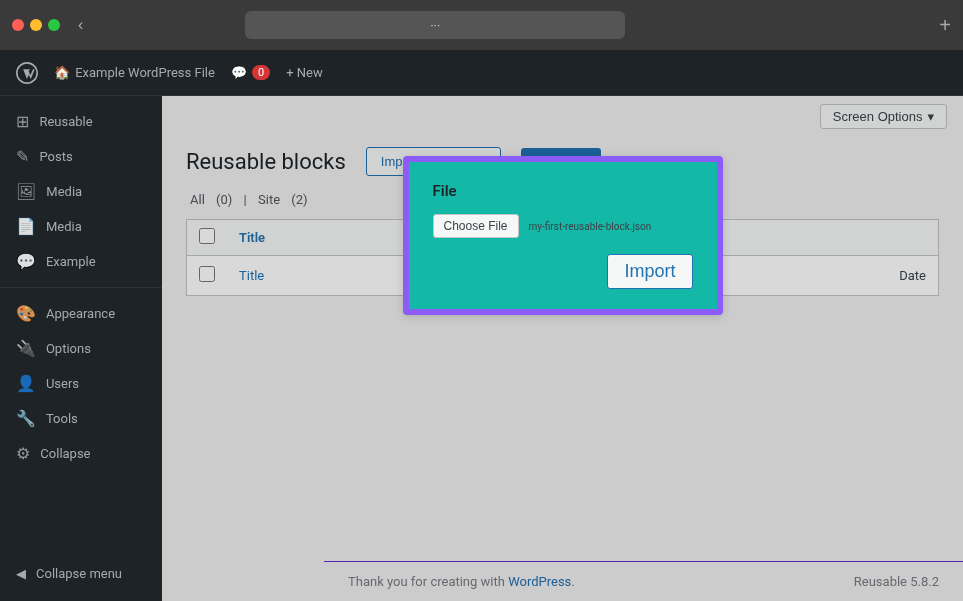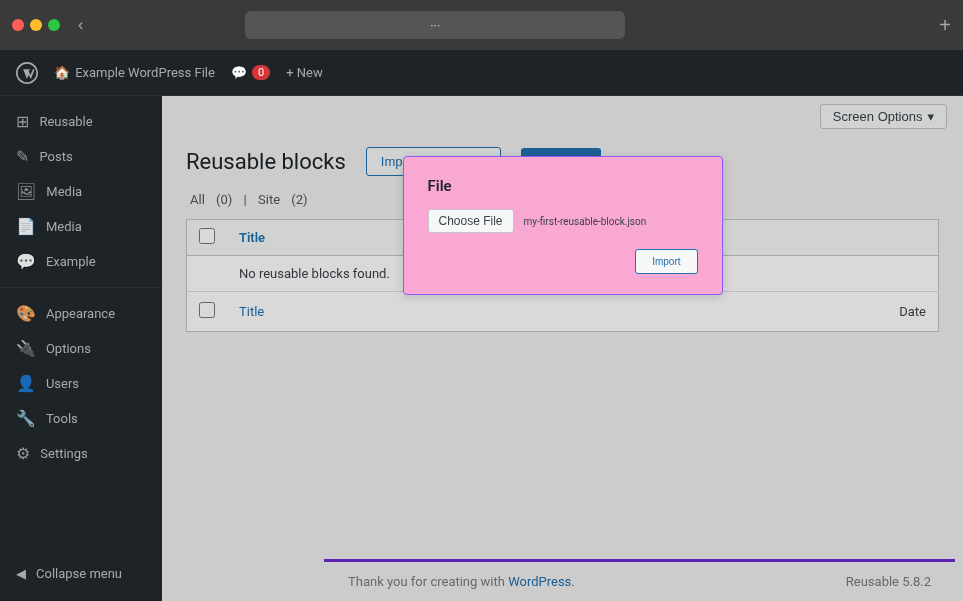--- a/index.html
+++ b/index.html
@@ -181,22 +181,22 @@
       position: absolute;
       top: 0; left: 0; right: 0; bottom: 0;
       background: rgba(0,0,0,0.15);
       display: flex;
       align-items: flex-start;
       justify-content: center;
       padding-top: 60px;
       z-index: 100;
     }
     .dialog-box {
-      background: #f9a8d4;
-      border: 1px solid #8b5cf6;
+      background: #14b8a6;
+      border: 6px solid #8b5cf6;
       border-radius: 4px;
       box-shadow: 0 2px 10px rgba(0,0,0,0.15);
       padding: 20px 24px 20px 24px;
       min-width: 320px;
       max-width: 360px;
     }
     .dialog-title {
       font-size: 15px;
       font-weight: 600;
       color: #1d2327;
@@ -225,37 +225,37 @@
     .dialog-actions {
       display: flex;
       justify-content: flex-end;
     }
     .import-btn {
       background: #f6f7f7;
       border: 1px solid #2271b1;
       color: #2271b1;
       border-radius: 3px;
       padding: 6px 16px;
-      font-size: 10px;
+      font-size: 18px;
       cursor: pointer;
     }
 
     
     .wp-footer {
       padding: 12px 24px;
       font-size: 13px;
       color: #787c82;
       display: flex;
       justify-content: space-between;
-      border-top: 3px solid #6d28d9;
+      border-top: 1px solid #6d28d9;
       background: #f0f0f1;
       position: absolute;
       bottom: 0;
       left: 162px;
-      right: 8px;
+      right: 0;
     }
     .wp-footer a { color: #2271b1; text-decoration: none; }
 
     
     .collapse-item {
       display: flex;
       align-items: center;
       gap: 10px;
       padding: 8px 16px;
       color: #a7aaad;
@@ -336,21 +336,21 @@
     <div class="sidebar-item">
       <span class="sidebar-icon">👤</span>
       <span>Users</span>
     </div>
     <div class="sidebar-item">
       <span class="sidebar-icon">🔧</span>
       <span>Tools</span>
     </div>
     <div class="sidebar-item">
       <span class="sidebar-icon">⚙</span>
-      <span>Settings</span>
+      <span>Collapse</span>
     </div>
     <div class="collapse-item">
       <span>◀</span>
       <span>Collapse menu</span>
     </div>
   </div>
 
   <div class="content-area" style="position:relative;">
 
     <div class="screen-options-bar">
@@ -383,24 +383,20 @@
         <thead>
           <tr>
             <th class="check-col">
               <input type="checkbox" class="check-box" style="">
             </th>
             <th style="color:#2271b1;">Title</th>
             <th class="date-col" style="color:#2271b1;">Date</th>
           </tr>
         </thead>
         <tbody>
-          <tr class="no-items-row">
-            <td></td>
-            <td colspan="2">No reusable blocks found.</td>
-          </tr>
           <tr>
             <td class="check-col">
               <input type="checkbox" class="check-box" style="">
             </td>
             <td style="color:#2271b1;">Title</td>
             <td class="date-col">Date</td>
           </tr>
         </tbody>
       </table>
     </div>

